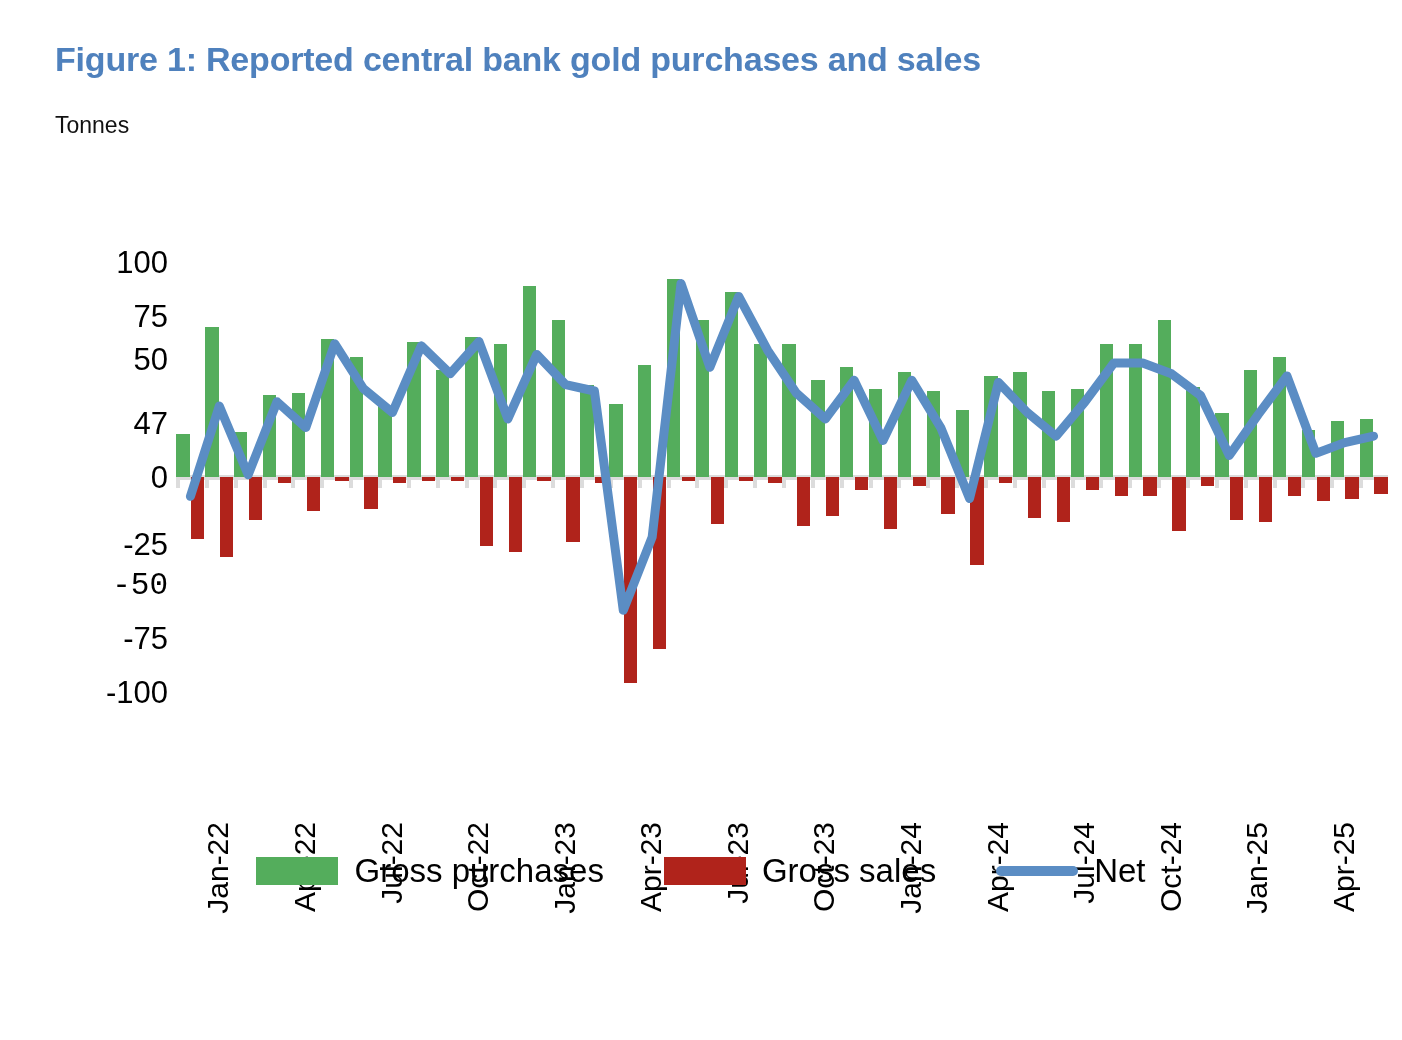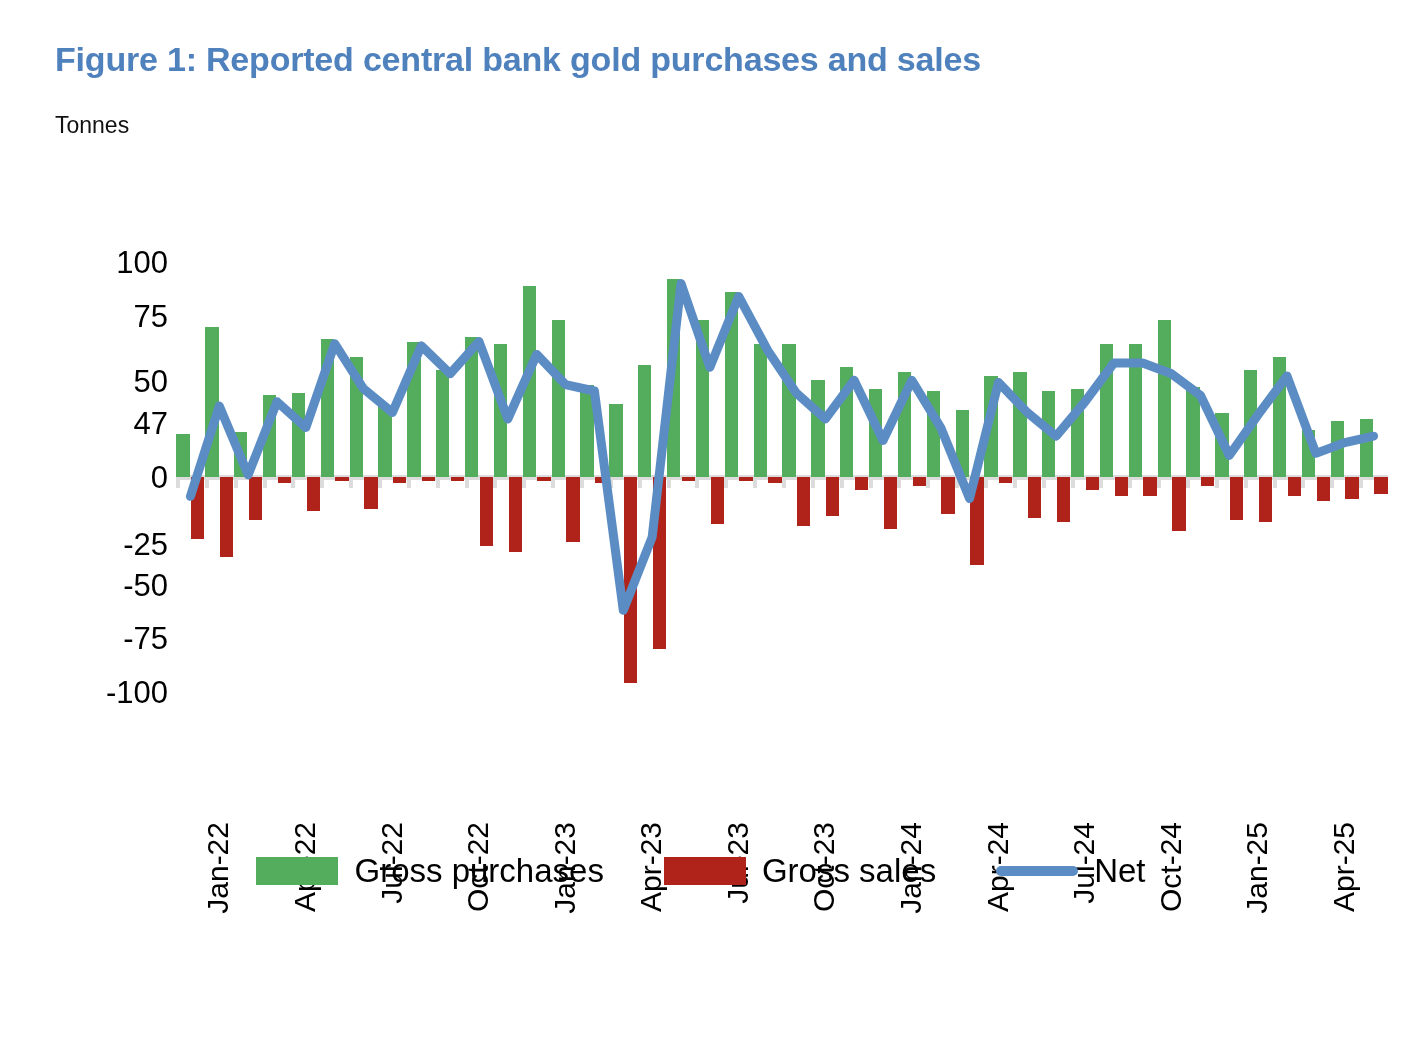--- a/index.html
+++ b/index.html
@@ -41,25 +41,25 @@
 <body>
 
 <div class="page">
 
   <div class="fig-title">Figure 1: Reported central bank gold purchases and sales</div>
   <div class="unit-label">Tonnes</div>
 
   <div class="yaxis" id="yaxis">
       <div class="ytick" style="top: 14px;">100</div>
       <div class="ytick" style="top: 67.75px;">75</div>
-      <div class="ytick" style="top: 133px;">50</div>
+      <div class="ytick" style="top: 111px;">50</div>
       <div class="ytick" style="top: 175.25px;">47</div>
       <div class="ytick" style="top: 229px;">0</div>
       <div class="ytick" style="top: 296px;">-25</div>
-      <div class="ytick" style="top: 336.5px;">-50</div>
+      <div class="ytick" style="top: 336.5px; font-family: Liberation Mono, monospace;">-50</div>
       <div class="ytick" style="top: 390.25px;">-75</div>
       <div class="ytick" style="top: 444px;">-100</div>
     </div>
 
   <div class="plot" id="plot">
     <div class="bars" id="bars">
         <div class="zeroline" style="top: 213px;"></div>
         <div class="minortick" style="left: 0px; top: 213px; height: 13px;"></div>
         <div class="minortick" style="left: 28.8571px; top: 213px; height: 13px;"></div>
         <div class="minortick" style="left: 57.7143px; top: 213px; height: 13px;"></div>

